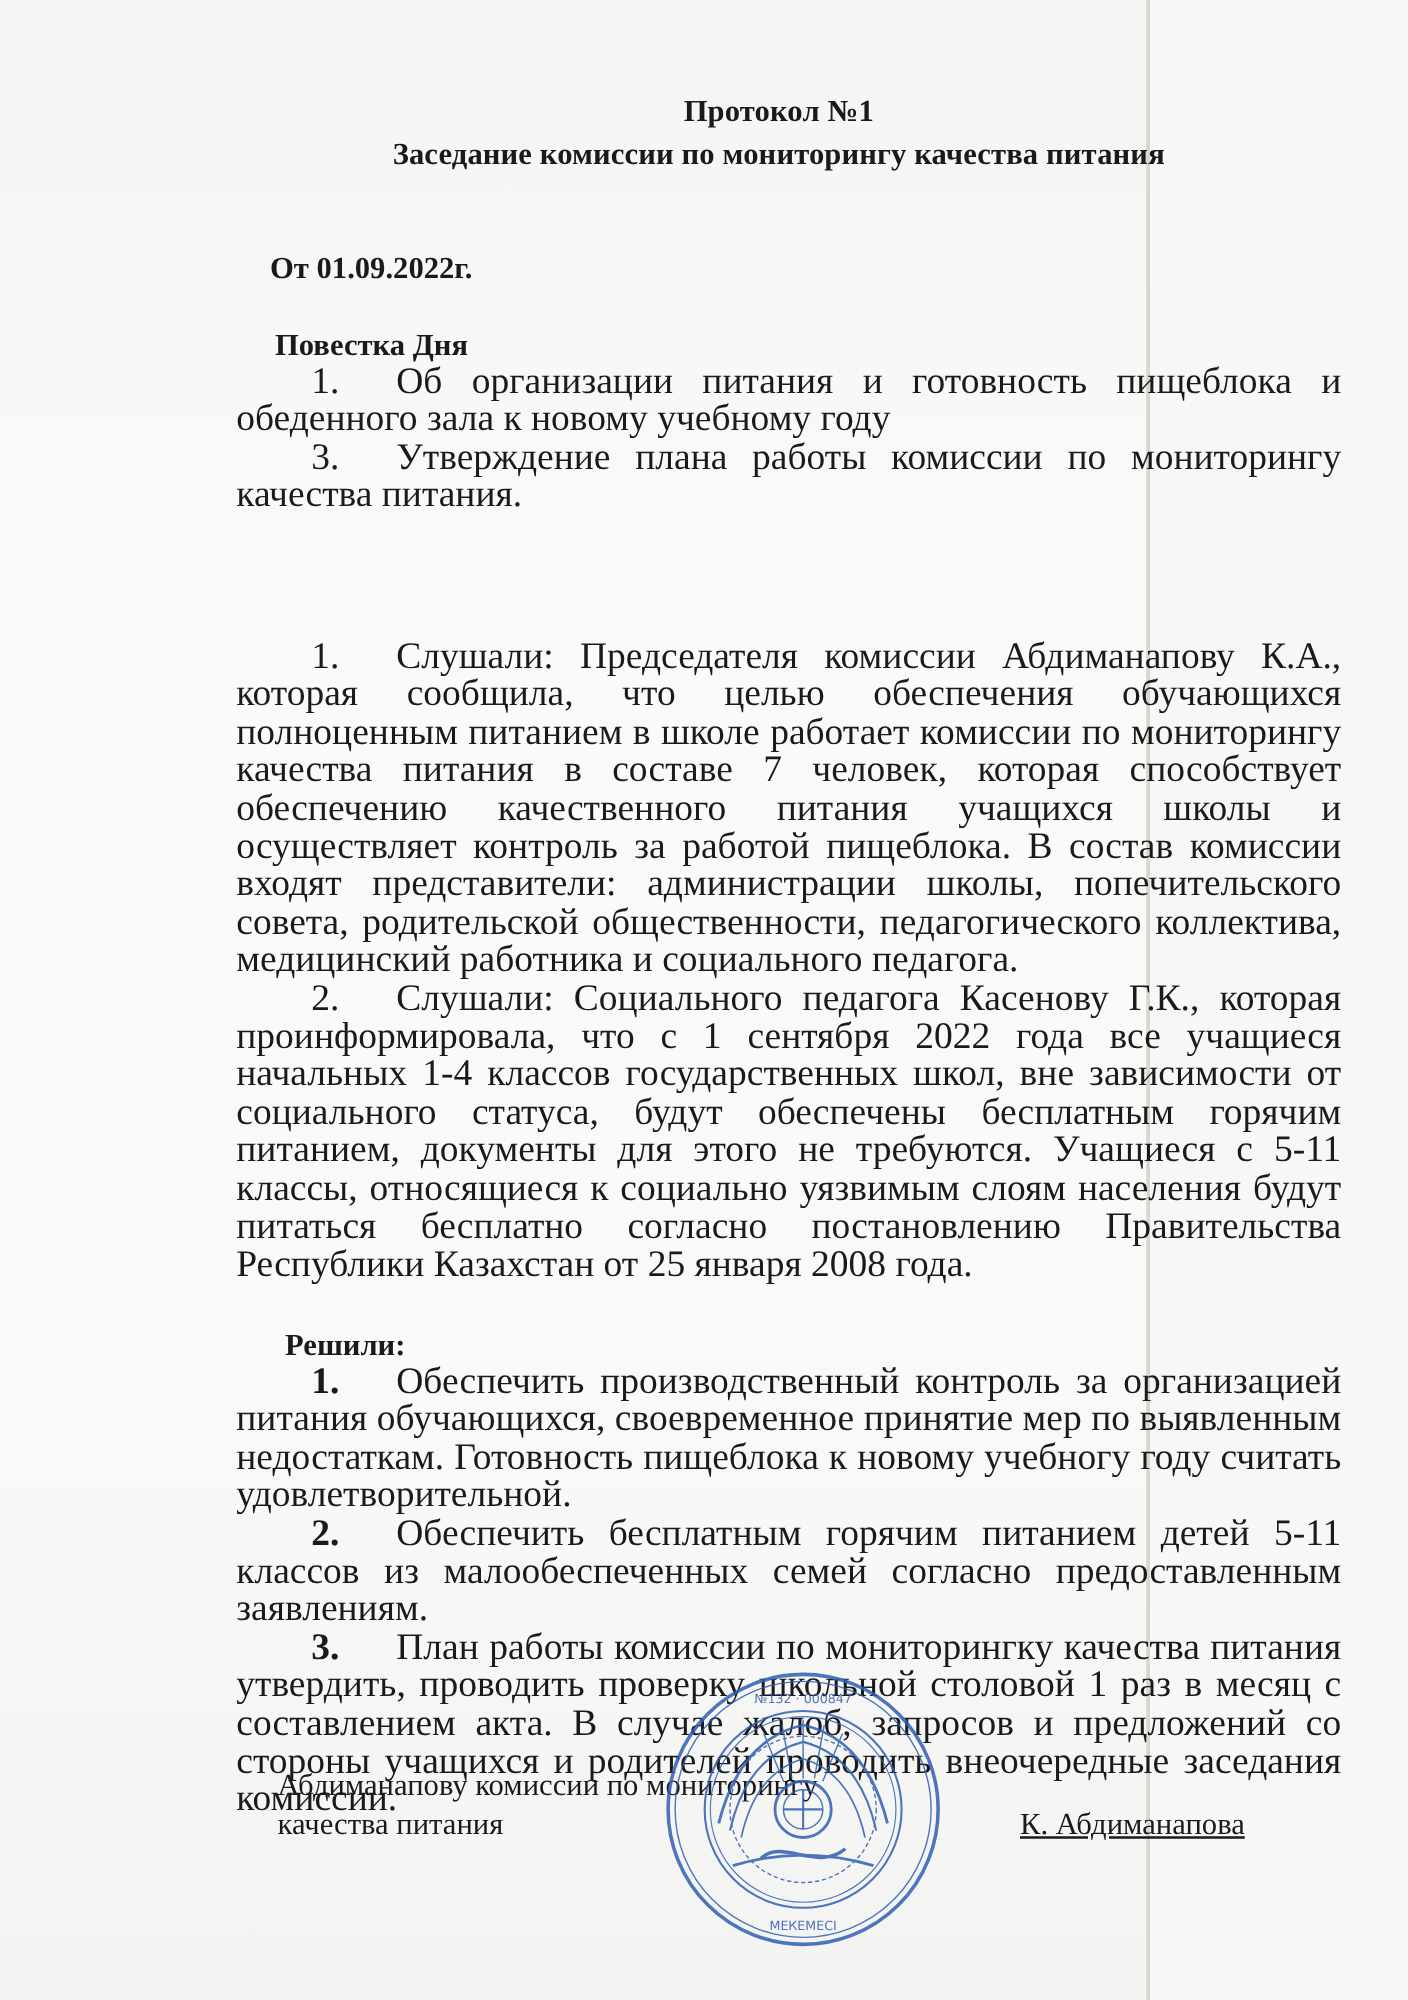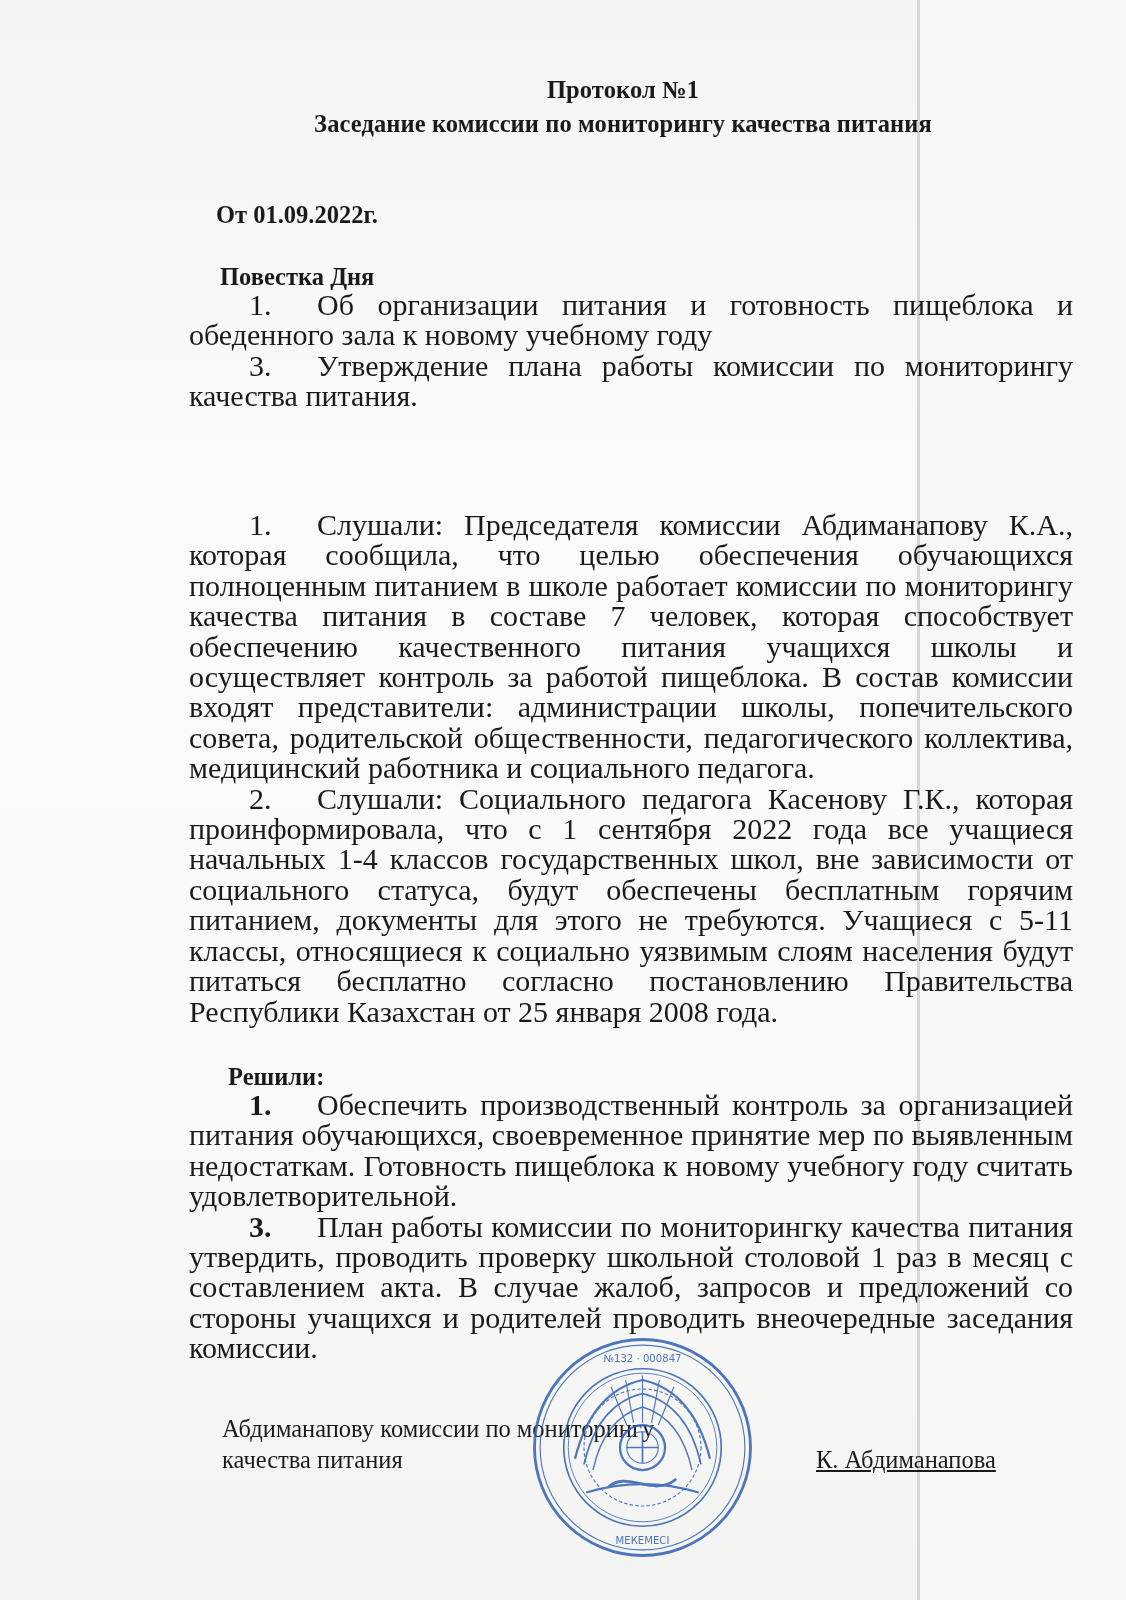--- a/index.html
+++ b/index.html
@@ -96,20 +96,21 @@
 
   <div class="block" style="top:510px;">
     <p><span class="num">1.</span><span>Слушали: Председателя комиссии Абдиманапову К.А., которая сообщила, что целью обеспечения обучающихся полноценным питанием в школе работает комиссии по мониторингу качества питания в составе 7 человек, которая способствует обеспечению качественного питания учащихся школы и осуществляет контроль за работой пищеблока. В состав комиссии входят представители: администрации школы, попечительского совета, родительской общественности, педагогического коллектива, медицинский работника и социального педагога.</span></p>
     <p><span class="num">2.</span><span>Слушали: Социального педагога Касенову Г.К., которая проинформировала, что с 1 сентября 2022 года все учащиеся начальных 1-4 классов государственных школ,  вне зависимости от социального статуса, будут обеспечены бесплатным горячим питанием, документы для этого не требуются. Учащиеся с 5-11 классы, относящиеся к социально уязвимым слоям населения будут питаться бесплатно согласно постановлению Правительства Республики Казахстан от 25 января 2008 года.</span></p>
   </div>
 
   <div class="line bold" style="left:228px; top:1062px;">Решили:</div>
 
   <div class="block" style="top:1090px;">
     <p><span class="num bold">1.</span><span>Обеспечить производственный контроль за организацией питания обучающихся, своевременное принятие мер по выявленным недостаткам. Готовность пищеблока к новому учебногу году считать удовлетворительной.</span></p>
+    <p><span class="num bold">2.</span><span>Обеспечить бесплатным горячим питанием детей 5-11 классов из малообеспеченных семей согласно предоставленным заявлениям.</span></p>
     <p><span class="num bold">3.</span><span>План работы комиссии по мониторингку качества питания утвердить, проводить проверку школьной столовой 1 раз в месяц с составлением акта. В случае жалоб, запросов и предложений со стороны учащихся и родителей проводить внеочередные заседания комиссии.</span></p>
   </div>
 
   <div class="sig-row" style="left:222px; top:1415px;">Абдиманапову комиссии по мониторингу</div>
   <div class="sig-row" style="left:222px; top:1446px;">качества питания</div>
   <div class="sig-row" style="left:816px; top:1446px;text-decoration:underline;">К. Абдиманапова</div>
 
   <svg class="stamp" viewBox="0 0 200 200">
     <g fill="none" stroke="#2f5fb3">
       <circle cx="100" cy="100" r="96" stroke-width="2.5"></circle>

